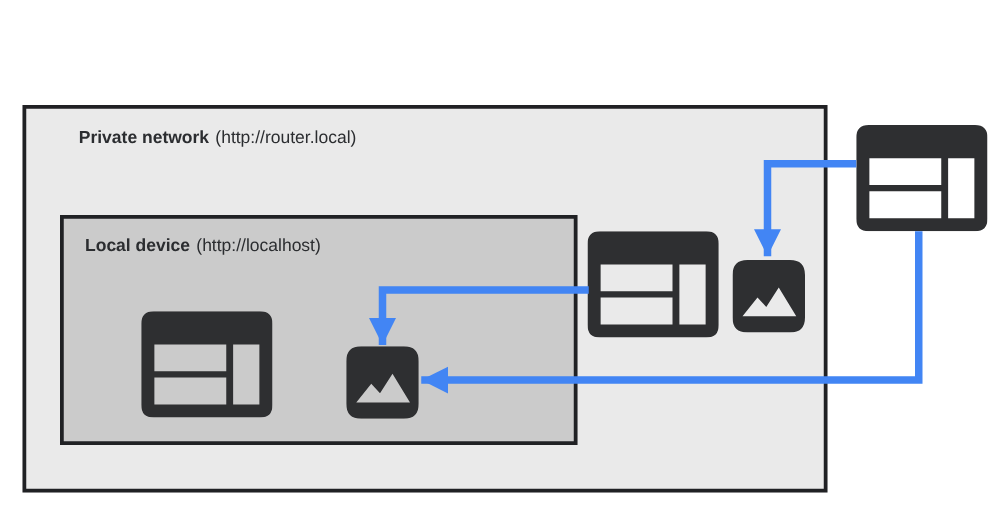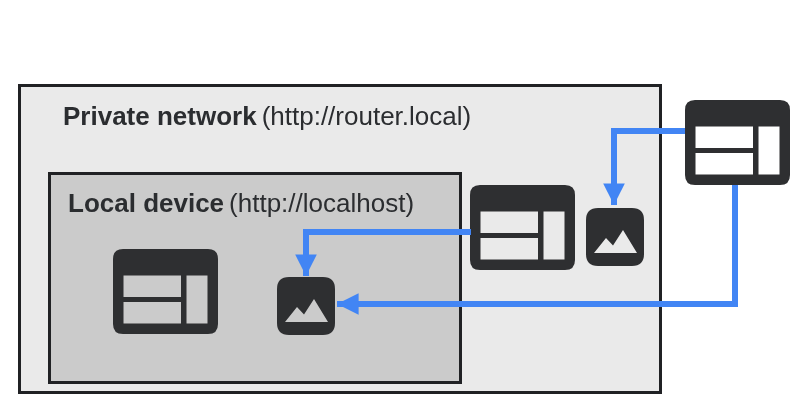--- a/index.html
+++ b/index.html
@@ -5,23 +5,23 @@
   html,body{margin:0;padding:0;background:#fff;}
   body{width:800px;height:420px;font-family:"Liberation Sans",sans-serif;}
   .stage{position:relative;width:800px;height:420px;overflow:hidden;background:#fff;}
 
   .page-title{position:absolute;left:62px;top:20px;font-size:21px;color:#2B2D30;white-space:nowrap;}
   .lbl-bold{font-weight:700;}
   .lbl-url{font-weight:400;margin-left:5px;}
 
   .net-box{position:absolute;box-sizing:border-box;border:3px solid #202124;}
   #private-box{left:18px;top:84px;width:644px;height:310px;background:#EAEAEA;}
-  #local-box{left:45px;top:169px;width:414px;height:212px;background:#CBCBCB;}
+  #local-box{left:45px;top:169px;width:414px;height:184px;background:#CBCBCB;}
 
-  .box-label{position:absolute;font-size:26px;color:#2B2D30;white-space:nowrap;}
+  .box-label{position:absolute;font-size:14px;color:#2B2D30;white-space:nowrap;}
   #private-label{left:42px;top:14px;}
   #local-label{left:17px;top:13px;}
 
   .glyph{position:absolute;display:block;}
   .glyph path{fill:#2E2F31;}
   #icon-public-browser{left:685px;top:100px;}
   #icon-private-browser{left:470px;top:185px;}
   #icon-private-image{left:586px;top:208px;}
   #icon-local-browser{left:113px;top:249px;}
   #icon-local-image{left:277px;top:277px;}

